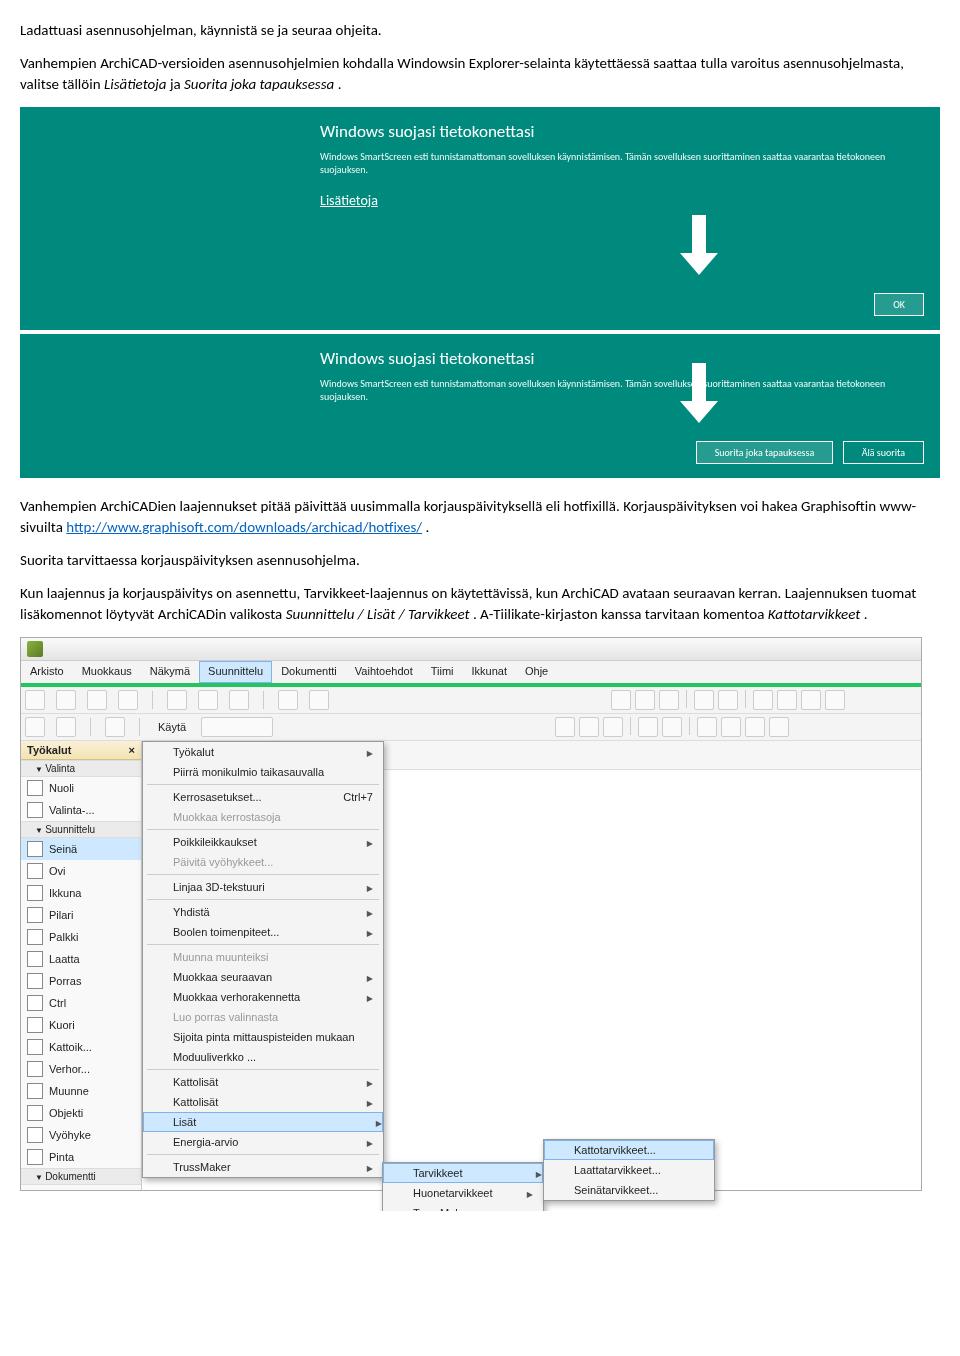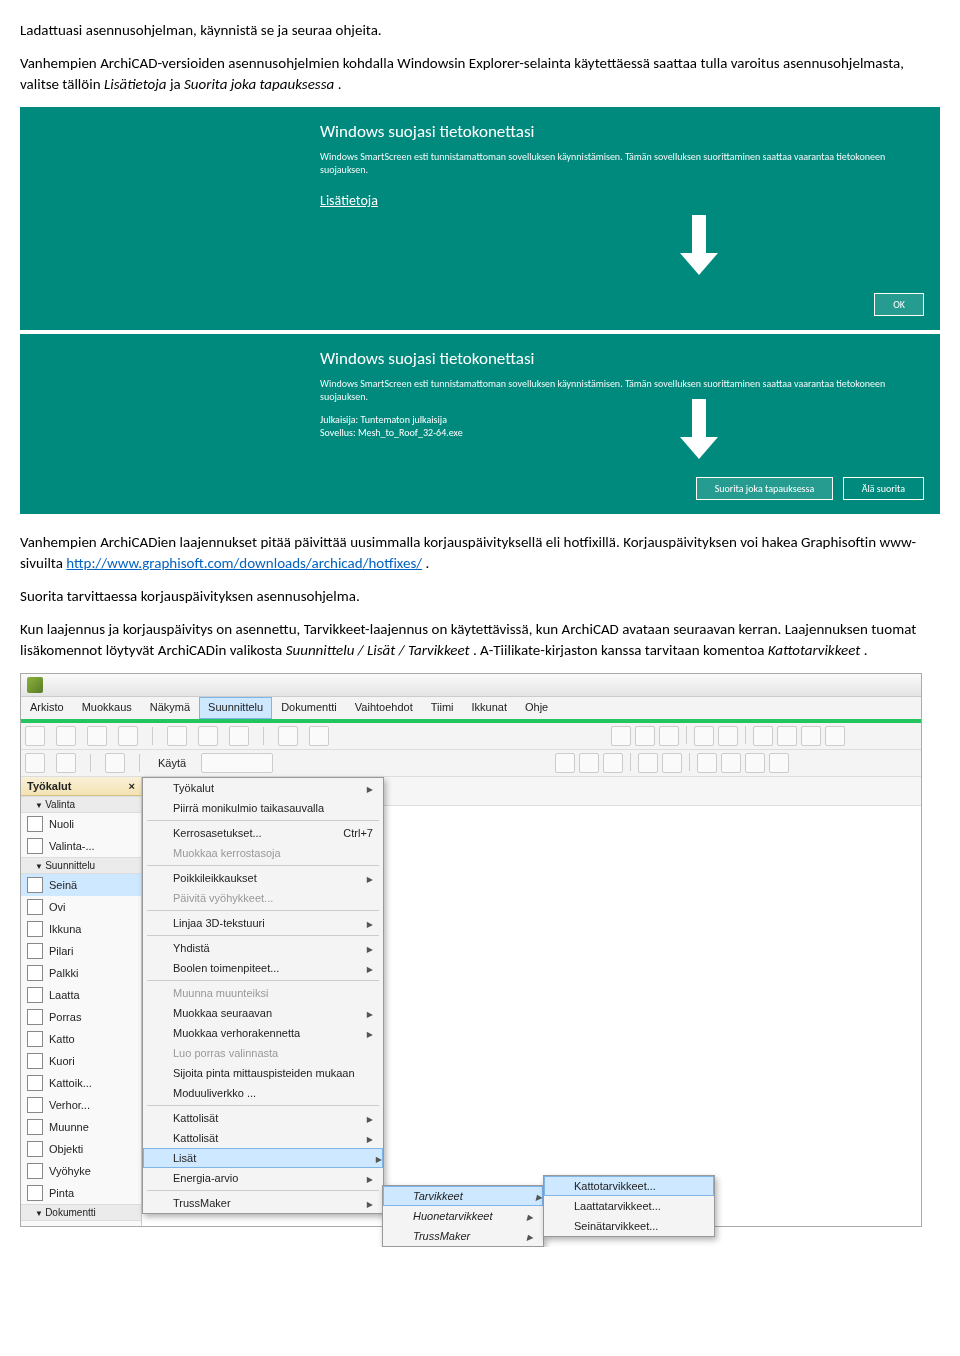--- a/index.html
+++ b/index.html
@@ -156,26 +156,25 @@
     position:absolute; left:6px; top:3px;
     width:16px; height:16px;
   }
   .dm-item.disabled{ color:#999;}
   .dm-item.selected{ background:#cde8ff; border:1px solid #7eb4ea; padding:3px 0 3px 29px;}
   .dm-sep{ height:1px; background:#ccc; margin:2px 4px;}
   .dm-arrow::after{ content:"▶"; font-size:8px; color:#555;}
   .submenu {
     position:absolute;
     left: 240px;
-    top: 408px;
+    top: 421px;
     width: 160px;
     background:#f4f4f4;
     border:1px solid #999;
     box-shadow: 2px 3px 6px rgba(0,0,0,.3);
-    font-style: italic;
   }
   .submenu2 {
     position:absolute;
     left: 401px;
     top: 398px;
     width: 170px;
     background:#f4f4f4;
     border:1px solid #999;
     box-shadow: 2px 3px 6px rgba(0,0,0,.3);
   }
@@ -208,26 +207,20 @@
       <div class="arrow-head"></div>
   </div>
   <div class="ss-btnrow">
     <span class="ss-btn primary">OK</span>
   </div>
 </div>
 
 <div class="smartscreen" style="margin-bottom:18px;">
   <div class="ss-title">Windows suojasi tietokonettasi</div>
   <div class="ss-body">Windows SmartScreen esti tunnistamattoman sovelluksen käynnistämisen. Tämän sovelluksen suorittaminen saattaa vaarantaa tietokoneen suojauksen.</div>
-  <div class="ss-pub">
-    <span>Julkaisija:</span>
-    <span>Tuntematon julkaisija</span><br>
-    <span>Sovellus:</span>
-    <span>Mesh_to_Roof_32-64.exe</span>
-  </div>
   <div class="arrow-down" style="margin-top:-40px;">
     <div class="arrow-stem"></div>
       <div class="arrow-head"></div>
   </div>
   <div class="ss-btnrow">
     <span class="ss-btn primary">Suorita joka tapauksessa</span>
     <span class="ss-btn">Älä suorita</span>
   </div>
 </div>
 
@@ -358,21 +351,21 @@
           <div class="tool-row">
             <span class="tool-icon"></span>
             <span>Laatta</span>
           </div>
           <div class="tool-row">
             <span class="tool-icon"></span>
             <span>Porras</span>
           </div>
           <div class="tool-row">
             <span class="tool-icon"></span>
-            <span>Katto</span>
+            <span>Ctrl</span>
           </div>
           <div class="tool-row">
             <span class="tool-icon"></span>
             <span>Kuori</span>
           </div>
           <div class="tool-row">
             <span class="tool-icon"></span>
             <span>Kattoik...</span>
           </div>
           <div class="tool-row">

